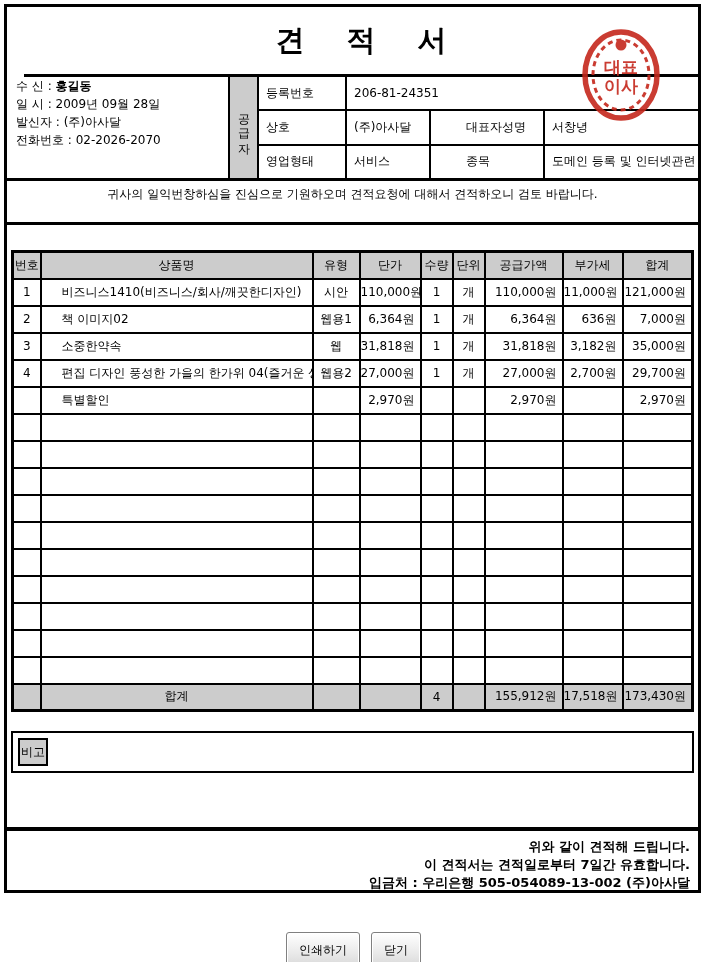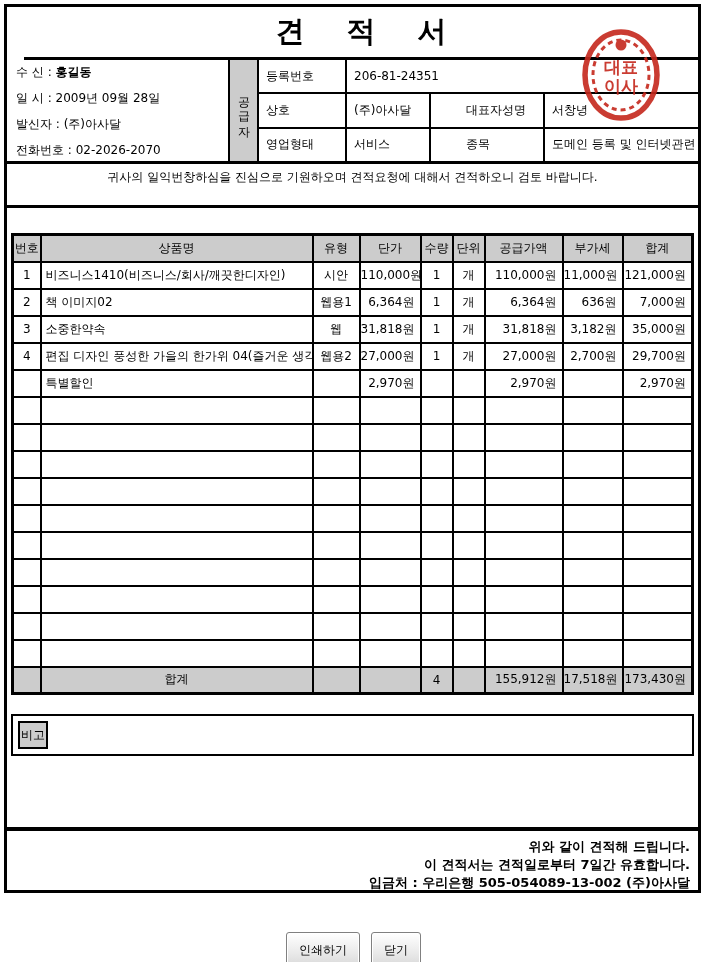--- a/index.html
+++ b/index.html
@@ -1,25 +1,25 @@
 <!DOCTYPE html>
 <html><head>
 <meta charset="utf-8">
 <style>
   * { margin:0; padding:0; box-sizing:border-box; }
   html,body { width:707px; height:962px; background:#fff; font-family:"DejaVu Sans","Liberation Sans",sans-serif; color:#000; }
   .doc { position:absolute; left:4px; top:4px; width:697px; height:889px; border:3px solid #000; background:#fff; }
 
   
-  .title-box { height:53px; border-bottom:3px solid #000; display:flex; align-items:center; justify-content:center;margin-left:17px; }
+  .title-box { height:70px; border-bottom:3px solid #000; display:flex; align-items:center; justify-content:center;margin-left:17px; }
   .title-box h1 { font-size:29px; font-weight:bold; letter-spacing:16px; padding-left:16px; }
 
   
   .info-row { display:flex; height:104px; border-bottom:3px solid #000; }
-  .recipient { width:221px; display:flex; flex-direction:column; justify-content:center; padding-left:9px; font-size:12px; line-height:18px;gap:8px; }
+  .recipient { width:221px; display:flex; flex-direction:column; padding-left:9px; font-size:12px; line-height:18px; }
   .recipient .bold { font-weight:bold; }
   .supplier { flex:1; display:flex; border-left:2px solid #000; }
   .vlabel { width:29px; background:#ccc; border-right:2px solid #000; display:flex; align-items:center; justify-content:center;
             writing-mode:vertical-rl; text-orientation:upright; font-size:12px; letter-spacing:3px; }
   .sup-rows { flex:1; display:flex; flex-direction:column; }
   .sup-row { flex:1; display:flex; border-bottom:2px solid #000; font-size:12px; }
   .sup-row:last-child { border-bottom:none; }
   .sup-cell { display:flex; align-items:center; padding-left:7px; border-right:2px solid #000; overflow:hidden; white-space:nowrap; }
   .sup-cell:last-child { border-right:none; }
   .w-label { width:88px; }
@@ -31,21 +31,21 @@
   .greeting { height:44px; border-bottom:3px solid #000; text-align:center; padding-top:5px; }
   .greeting .l1 { font-size:12px; line-height:17px; }
   .greeting .l2 { font-size:12.5px; font-weight:bold; line-height:18px; }
 
   
   .items-wrap { margin:25px 4px 0 4px; }
   table.items { width:100%; border-collapse:collapse; border:3px solid #000; table-layout:fixed; }
   table.items th, table.items td { border:2px solid #000; height:27px; font-size:12px; font-weight:normal; overflow:hidden; white-space:nowrap; }
   table.items thead th { background:#ccc; text-align:center; }
   .c-num, .c-center, .c-type { text-align:center; }
-  .c-name { text-align:left; padding-left:4px; }
+  .c-name { text-align:left; padding-left:20px; }
   .c-money { text-align:right; padding-right:5px; }
   tr.total-row td { background:#ccc; }
   tr.total-row .c-name { text-align:center; padding-left:0; }
 
   
   .remarks-box { margin:19px 4px 0 4px; height:42px; border:2px solid #000; padding:5px; display:flex; }
   .remarks-label { width:30px; background:#ccc; border:2px solid #000; display:flex; align-items:center; justify-content:center; font-size:12px; }
   .remarks-value { flex:1; padding-left:6px; font-size:12px; display:flex; align-items:center; }
 
   

